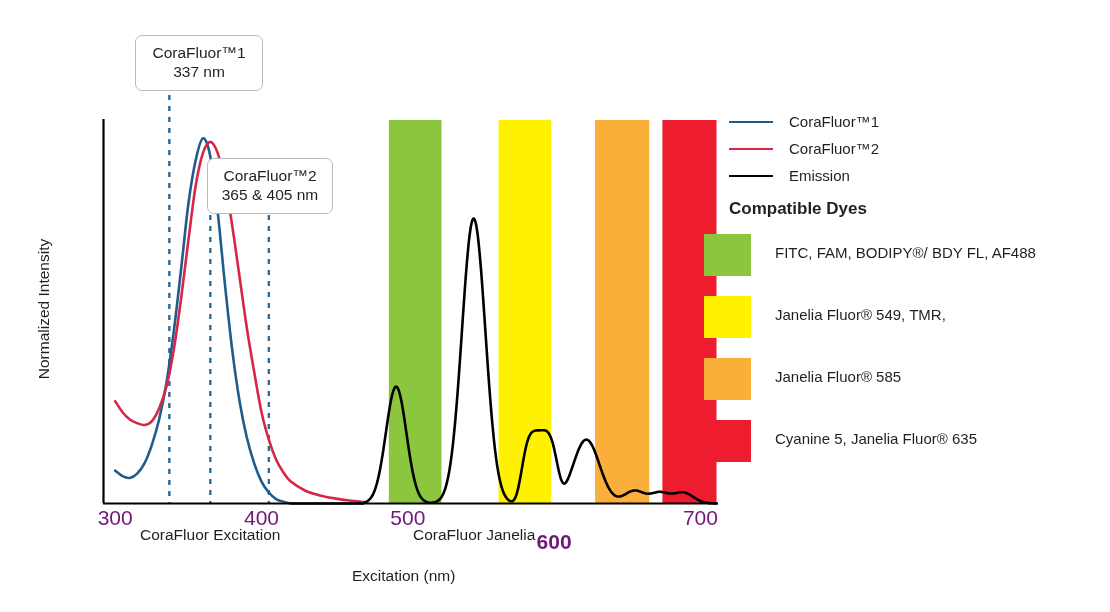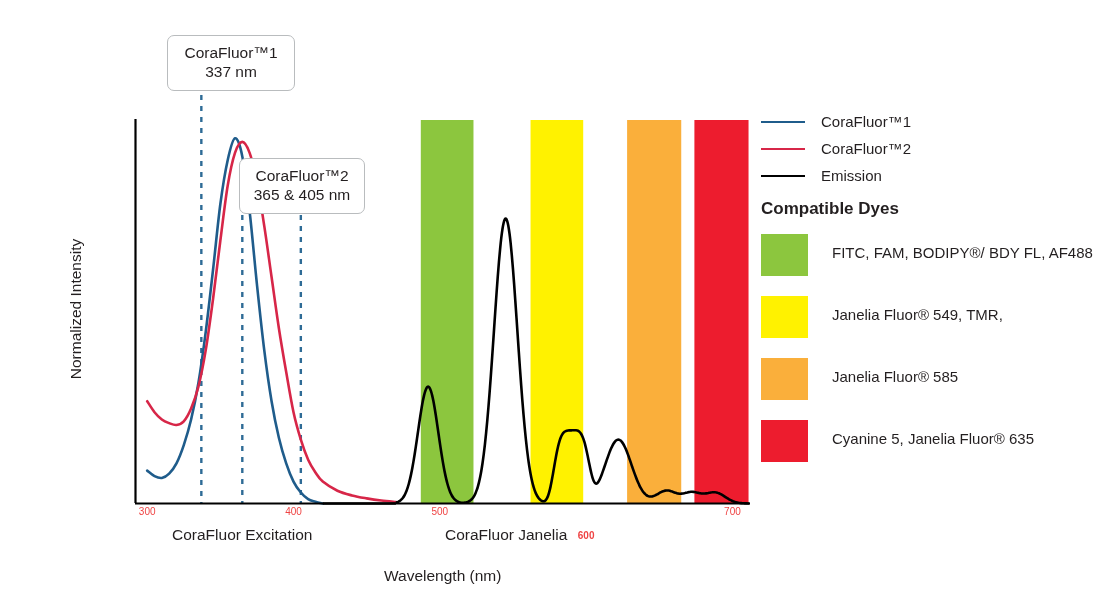--- a/index.html
+++ b/index.html
@@ -1,21 +1,21 @@
 <!DOCTYPE html>
 <html><head>
 <meta charset="utf-8">
 <style>
   html,body{margin:0;padding:0;}
   body{
     width:1110px;height:612px;background:#ffffff;
     font-family:"Liberation Sans", sans-serif;
     color:#231f20;overflow:hidden;position:relative;
   }
-  #figure{position:absolute;left:0;top:0;width:916px;height:612px;margin-left:32px;}
+  #figure{position:absolute;left:0;top:0;width:916px;height:612px;}
 
   
   .callout{
     position:absolute;border:1px solid #b9bcbe;border-radius:7px;
     background:#ffffff;text-align:center;line-height:1.25;
     font-size:15.5px;color:#231f20;padding:7px 12px 8px 12px;
     box-sizing:border-box;white-space:nowrap;
   }
   .callout .l1{display:block;}
   .callout .l2{display:block;text-align:center;}
@@ -24,30 +24,30 @@
 
   
   .axtext{position:absolute;font-size:15.5px;color:#231f20;white-space:nowrap;}
   #ylabel{
     left:-46px;top:300px;width:180px;text-align:center;
     transform:rotate(-90deg);transform-origin:center center;
   }
   #xlabel-excitation{left:140px;top:526px;}
   #xlabel-emission{left:413px;top:526px;}
   #xlabel-wavelength{left:352px;top:567px;font-size:15.5px;}
-  .ticklabel{position:absolute;font-size:10px;color:#ef4444;text-align:center;width:60px;}
+  .ticklabel{position:absolute;font-size:21px;color:#701a75;text-align:center;width:60px;}
 
   
   #legend{position:absolute;left:729px;top:108px;width:370px;}
   .legend-row{display:flex;align-items:center;height:27px;}
   .legend-line{width:44px;height:0;border-top-width:2.5px;border-top-style:solid;margin-right:16px;}
   .legend-label{font-size:15px;color:#231f20;white-space:nowrap;}
 
   #dyes-title{position:absolute;left:729px;top:199px;font-size:17px;font-weight:bold;color:#231f20;}
-  #dyes{position:absolute;left:729px;top:234px;width:375px;text-align:center;}
+  #dyes{position:absolute;left:704px;top:234px;width:375px;text-align:center;}
   .dye-row{display:flex;align-items:flex-start;margin-bottom:20px;}
   .dye-swatch{width:47px;height:42px;flex:0 0 auto;margin-right:24px;}
   .dye-label{font-size:15px;color:#231f20;line-height:1.35;padding-top:9px;}
   .dye-label .sub{display:block;}
 </style>
 </head>
 <body>
 
 <div id="figure">
 
@@ -79,21 +79,21 @@
     <span class="l2">337 nm</span>
   </div>
   <div class="callout" id="callout-cf2">
     <span class="l1">CoraFluor™2</span>
     <span class="l2">365 &amp; 405 nm</span>
   </div>
 
   <div class="axtext" id="ylabel">Normalized Intensity</div>
   <div class="axtext" id="xlabel-excitation">CoraFluor Excitation</div>
   <div class="axtext" id="xlabel-emission">CoraFluor Janelia</div>
-  <div class="axtext" id="xlabel-wavelength">Wavelength (nm)</div>
+  <div class="axtext" id="xlabel-wavelength">Excitation (nm)</div>
 
   <div class="ticklabel" id="tick300" style="left: 85.2048px; top: 506px;">300</div>
   <div class="ticklabel" id="tick400" style="left: 231.514px; top: 506px;">400</div>
   <div class="ticklabel" id="tick500" style="left: 377.824px; top: 506px; text-align: center;">500</div>
   <div class="ticklabel" id="tick600" style="left: 524.133px; top: 530px; font-weight: bold;">600</div>
   <div class="ticklabel" id="tick700" style="left: 670.443px; top: 506px;">700</div>
 
   <div id="legend">
       <div class="legend-row">
         <span class="legend-line" style="border-top-color: rgb(31, 92, 139);"></span>

